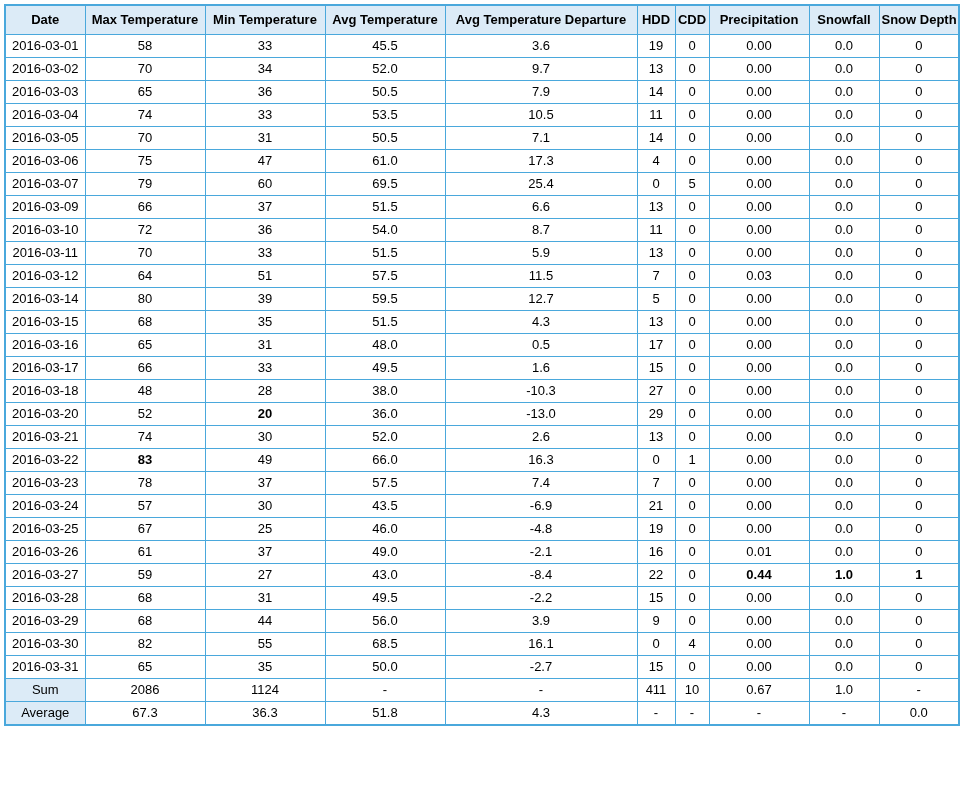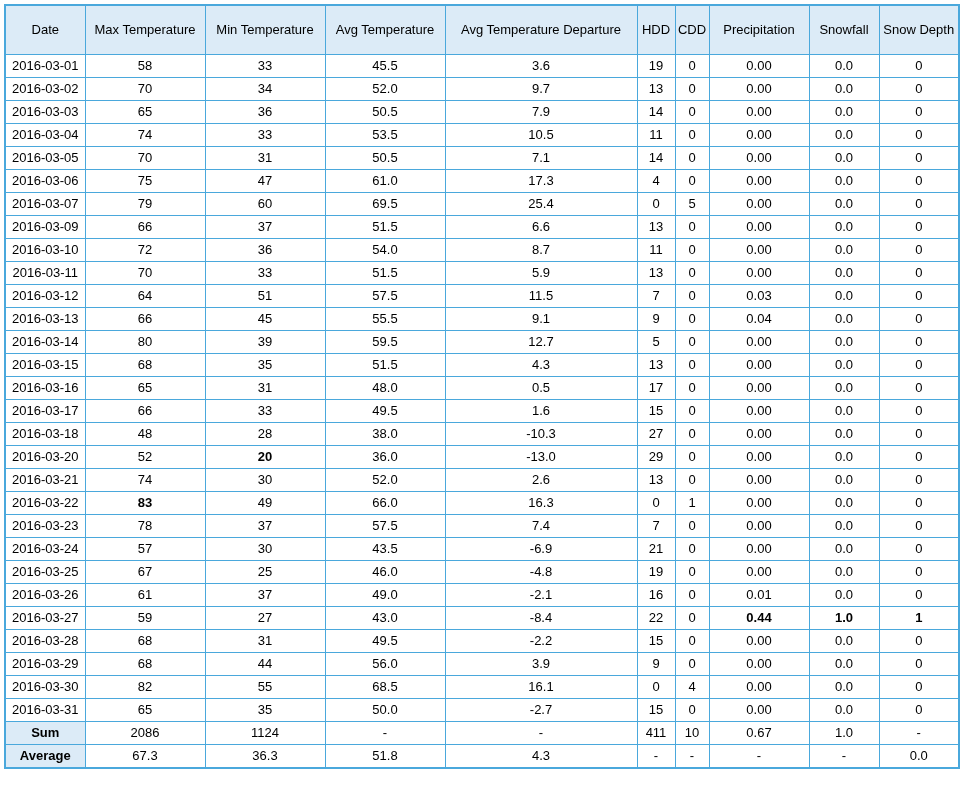--- a/index.html
+++ b/index.html
@@ -29,26 +29,26 @@
     font-size: 13px;
     line-height: 16px;
     padding: 3px 2px;
     text-align: center;
     color: var(--text);
     overflow: hidden;
     white-space: nowrap;
   }
   table.weather thead th {
     background: var(--header_bg);
-    font-weight: normal;
-    padding: 16px 2px;
+    font-weight: bold;
+    padding: 6px 2px;
   }
   table.weather td.row-label {
     background: var(--header_bg);
-    font-weight: bold;
+    font-weight: normal;
   }
   
   col.c-date { width: 80px; }
   col.c-max  { width: 120px; }
   col.c-min  { width: 120px; }
   col.c-avg  { width: 120px; }
   col.c-dep  { width: 192px; }
   col.c-hdd  { width: 38px; }
   col.c-cdd  { width: 34px; }
   col.c-prcp { width: 100px; }
@@ -216,32 +216,20 @@
         <td>51</td>
         <td>57.5</td>
         <td>11.5</td>
         <td>7</td>
         <td>0</td>
         <td>0.03</td>
         <td>0.0</td>
         <td>0</td>
       </tr>
       <tr>
-        <td>2016-03-13</td>
-        <td>66</td>
-        <td>45</td>
-        <td>55.5</td>
-        <td>9.1</td>
-        <td>9</td>
-        <td>0</td>
-        <td>0.04</td>
-        <td>0.0</td>
-        <td>0</td>
-      </tr>
-      <tr>
         <td>2016-03-14</td>
         <td>80</td>
         <td>39</td>
         <td>59.5</td>
         <td>12.7</td>
         <td>5</td>
         <td>0</td>
         <td>0.00</td>
         <td>0.0</td>
         <td>0</td>

